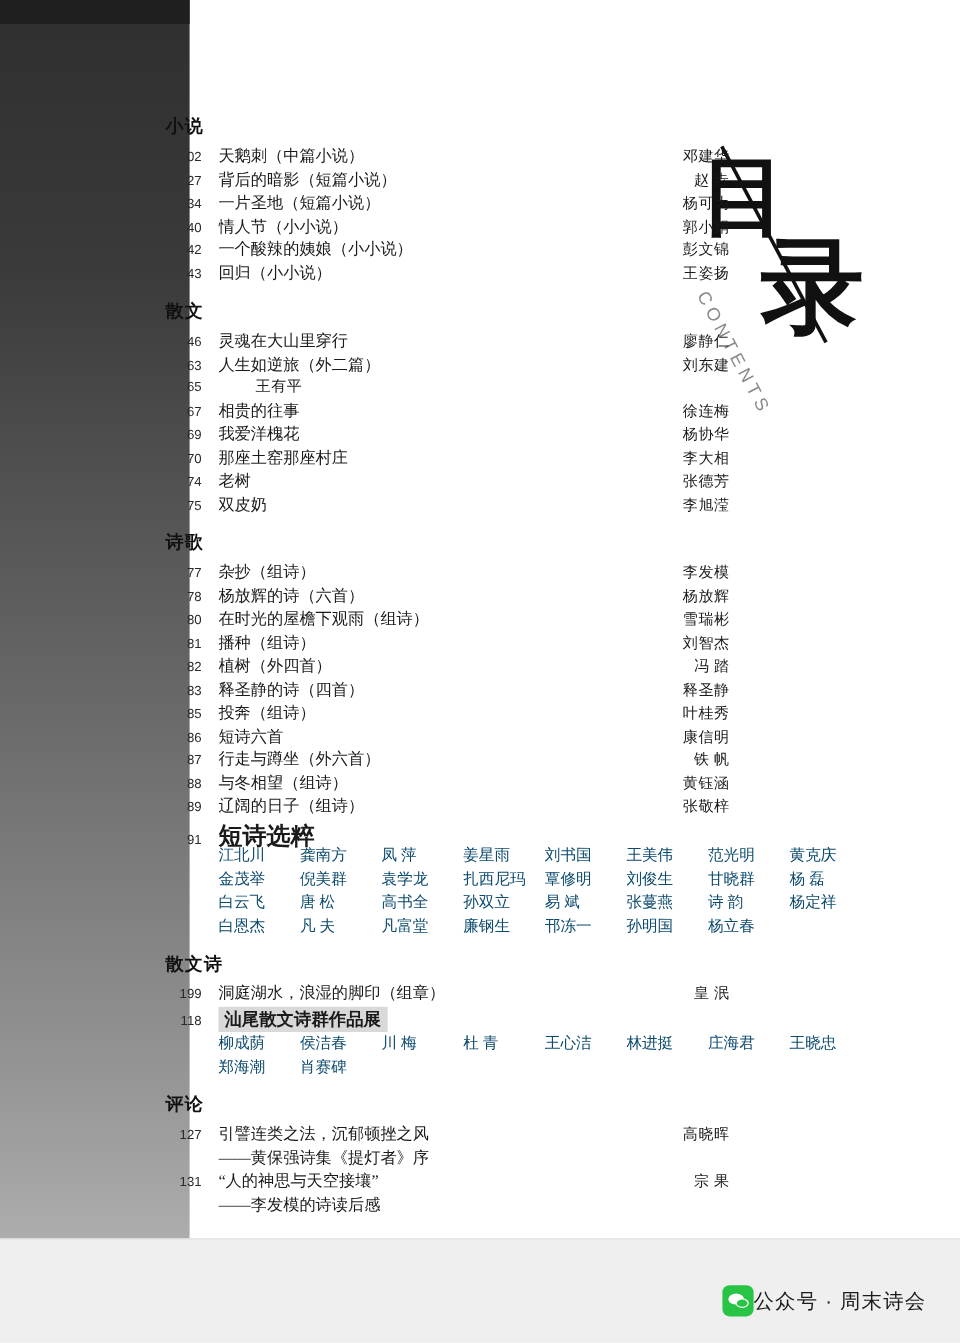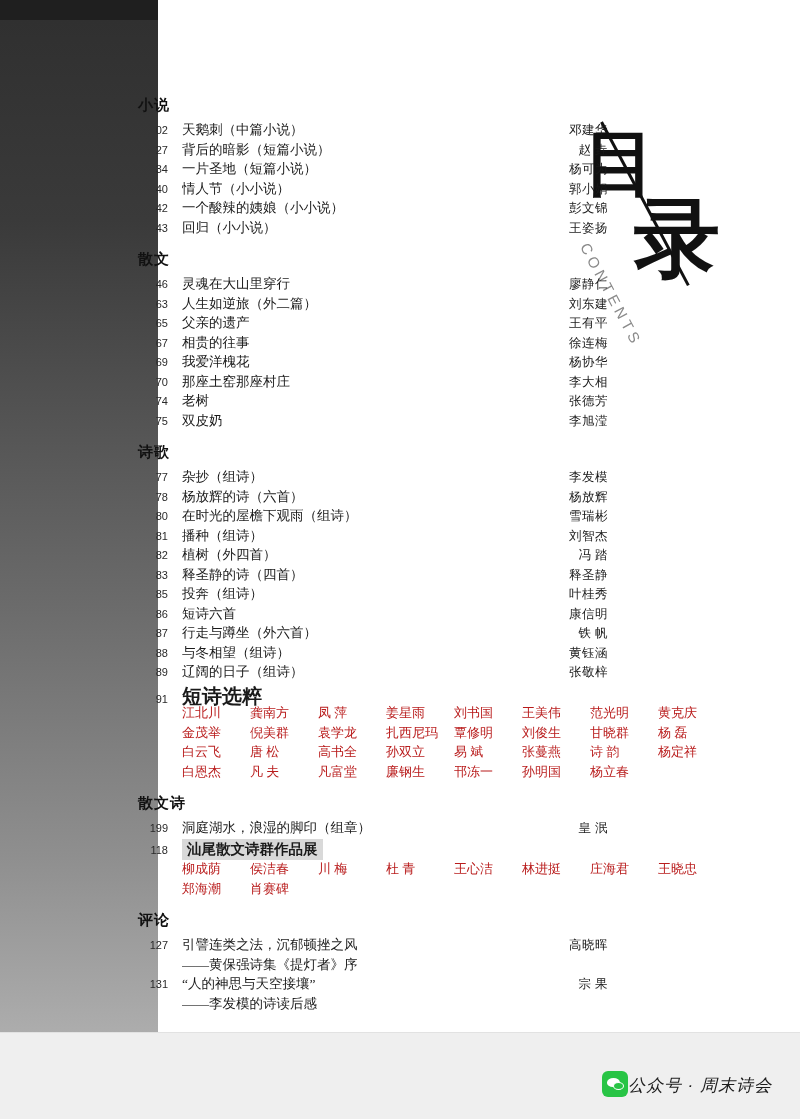--- a/index.html
+++ b/index.html
@@ -44,22 +44,21 @@
     width: 800px;
     height: 86px;
     background: #efefef;
     border-top: 1px solid #e2e2e2;
   }
   .footer-row {
     position: absolute;
     right: 28px;
     bottom: 22px;
     display: flex;
-    align-items: flex-end;
-    font-style: italic;
+    align-items: center;
   }
   .wechat-badge {
     width: 26px;
     height: 26px;
     background: #28c445;
     border-radius: 6px;
     position: relative;
   }
   .wechat-badge:before {
     content: "";
@@ -200,21 +199,21 @@
     font-family: Liberation Mono, monospace;
   }
   
   .name-block {
     margin: 2px 0 6px 44px;
   }
   .name-row {
     display: flex;
     height: 19.5px;
     font-size: 13px;
-    color: #b91c1c;
+    color: #0c4a6e;
   }
   .name-row span {
     flex: 0 0 68px;
     white-space: nowrap;
   }
 </style>
 </head>
 <body>
 
 <div class="page">
@@ -270,21 +269,20 @@
           <div class="ttl">灵魂在大山里穿行</div>
           <div class="auth">廖静仁</div>
         </div>
         <div class="entry">
           <div class="pg">63</div>
           <div class="ttl">人生如逆旅（外二篇）</div>
           <div class="auth">刘东建</div>
         </div>
         <div class="entry">
           <div class="pg">65</div>
-          <div class="ttl">父亲的遗产</div>
           <div class="auth">王有平</div>
         </div>
         <div class="entry">
           <div class="pg">67</div>
           <div class="ttl">相贵的往事</div>
           <div class="auth">徐连梅</div>
         </div>
         <div class="entry">
           <div class="pg">69</div>
           <div class="ttl">我爱洋槐花</div>

